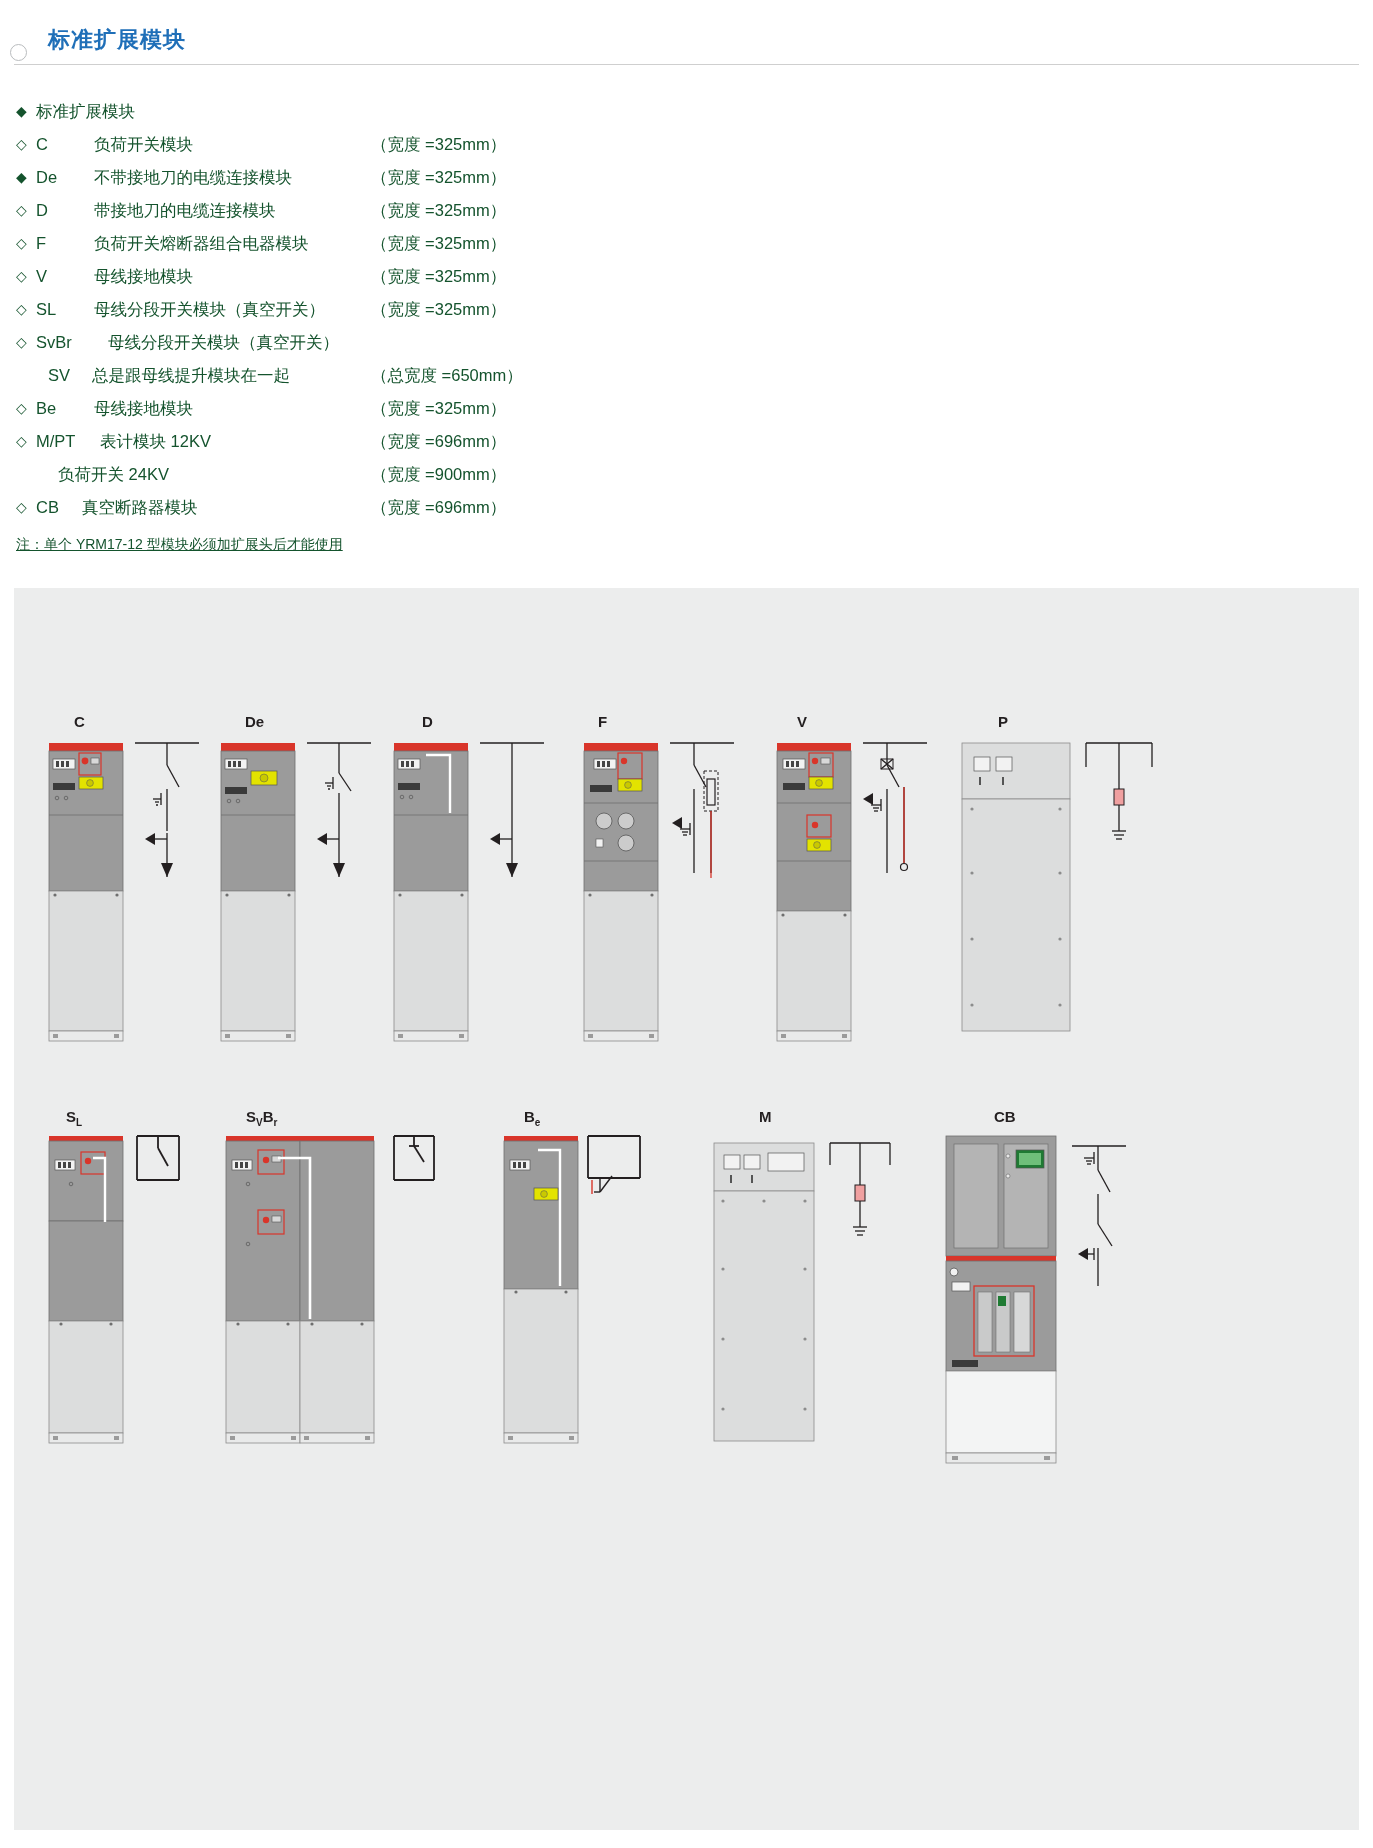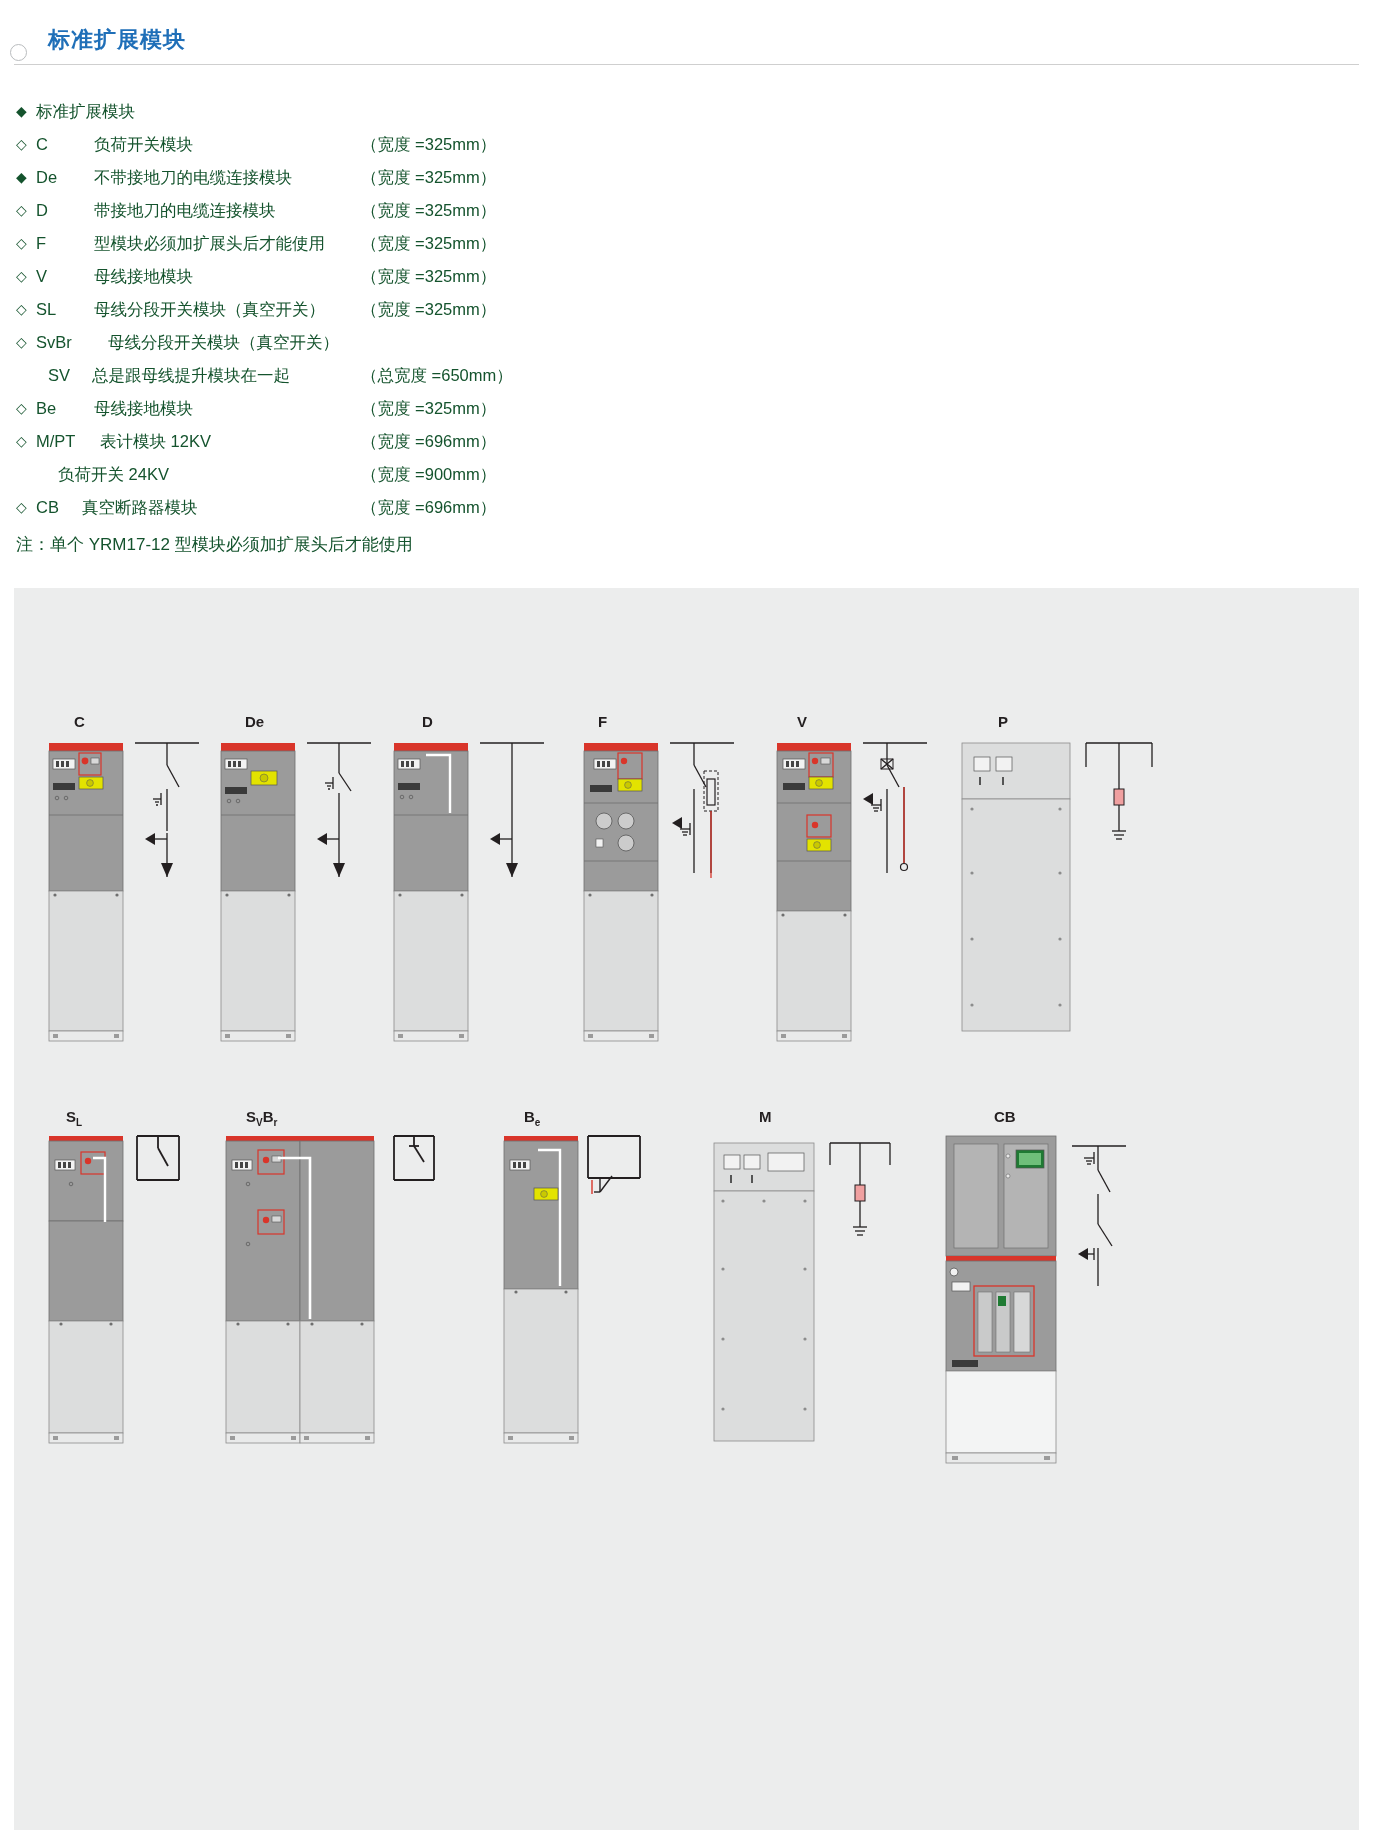--- a/index.html
+++ b/index.html
@@ -28,23 +28,23 @@
   }
   
   .list{
     position:absolute;left:16px;top:95px;width:1000px;
     font-size:16.5px;line-height:33px;color:#14532d;
   }
   .row{position:relative;height:33px;white-space:nowrap;}
   .bullet{display:inline-block;width:20px;text-align:left;font-size:14px;vertical-align:1px;}
   .code{display:inline-block;}
   .desc{display:inline-block;}
-  .width{position:absolute;left:345px;top:0;text-align:center;}
+  .width{position:absolute;left:355px;top:0;text-align:center;}
   .row.indent .bullet{visibility:hidden;}
-  .note{margin-top:4px;font-size:17px;}
+  .note{margin-top:4px;font-size:14px;text-decoration:underline;}
   
   .figure{
     position:absolute;left:14px;top:588px;width:1345px;height:1242px;
     background:#eceded;
   }
   .cab-label{
     position:absolute;font-size:15px;font-weight:bold;color:#231f20;
   }
   .cab-label sub{font-size:10px;}
   svg{display:block;}
@@ -66,21 +66,21 @@
   <div class="row">
     <span class="bullet">◇</span><span class="code" style="width:58px">C</span><span class="desc">负荷开关模块</span><span class="width">（宽度 =325mm）</span>
   </div>
   <div class="row">
     <span class="bullet">◆</span><span class="code" style="width:58px">De</span><span class="desc">不带接地刀的电缆连接模块</span><span class="width">（宽度 =325mm）</span>
   </div>
   <div class="row">
     <span class="bullet">◇</span><span class="code" style="width:58px">D</span><span class="desc">带接地刀的电缆连接模块</span><span class="width">（宽度 =325mm）</span>
   </div>
   <div class="row">
-    <span class="bullet">◇</span><span class="code" style="width:58px">F</span><span class="desc">型模块必须加扩展头后才能使用</span><span class="width">（宽度 =325mm）</span>
+    <span class="bullet">◇</span><span class="code" style="width:58px">F</span><span class="desc">负荷开关熔断器组合电器模块</span><span class="width">（宽度 =325mm）</span>
   </div>
   <div class="row">
     <span class="bullet">◇</span><span class="code" style="width:58px">V</span><span class="desc">母线接地模块</span><span class="width">（宽度 =325mm）</span>
   </div>
   <div class="row">
     <span class="bullet">◇</span><span class="code" style="width:58px">SL</span><span class="desc">母线分段开关模块（真空开关）</span><span class="width">（宽度 =325mm）</span>
   </div>
   <div class="row">
     <span class="bullet">◇</span><span class="code" style="width:72px">SvBr</span><span class="desc">母线分段开关模块（真空开关）</span><span class="width"></span>
   </div>

